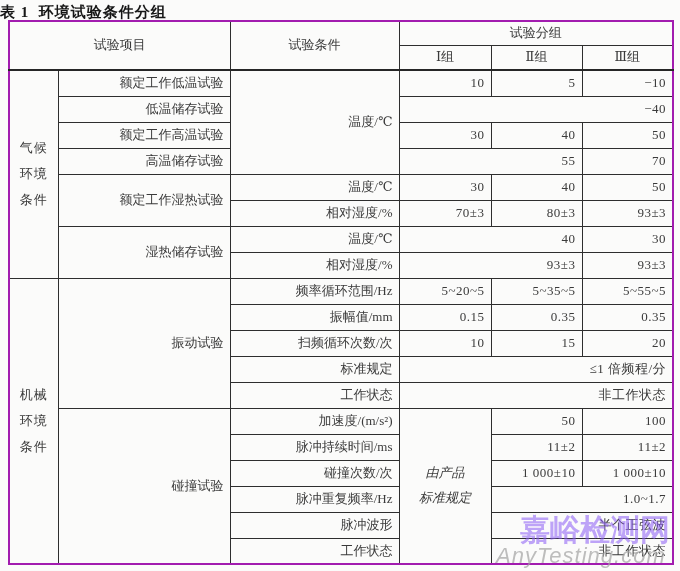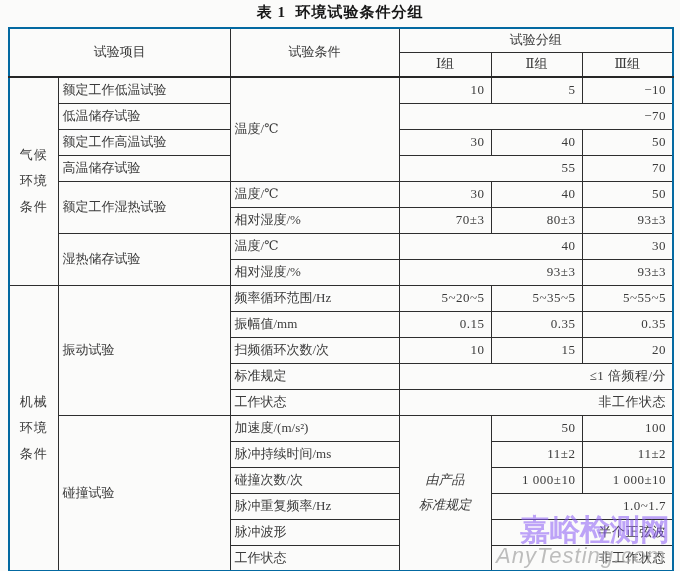--- a/index.html
+++ b/index.html
@@ -5,39 +5,39 @@
   html,body{margin:0;padding:0;}
   body{
     width:680px;height:571px;position:relative;overflow:hidden;
     background:#fbfbfa;
     font-family:"Liberation Serif","DejaVu Serif",serif;
     color:#3a3a3a;
   }
   .page{position:absolute;inset:0;}
   .title{
     position:absolute;top:3px;left:0;width:680px;
-    text-align:center;font-size:15px;font-weight:700;color:#161616;
+    text-align:left;font-size:15px;font-weight:700;color:#161616;
     white-space:pre;letter-spacing:1px;
   }
   table.main{
-    position:absolute;left:8px;top:27px;
+    position:absolute;left:8px;top:20px;
     width:664px;border-collapse:collapse;table-layout:fixed;
-    border:2px solid #0369a1;
+    border:2px solid #a21caf;
   }
   th,td{
     border:1px solid #2e2e2e;
     font-size:13px;font-weight:400;
     padding:0 6px;line-height:1.25;
     overflow:hidden;
   }
   thead tr.h1{height:24px;}
   thead tr.h2{height:25px;}
   tbody tr{height:26px;}
   .c{text-align:center;vertical-align:middle;}
-  .lbl{text-align:left;vertical-align:middle;padding-left:4px;margin-top:35px;}
+  .lbl{text-align:right;vertical-align:middle;padding-left:4px;margin-top:35px;}
   .val{text-align:right;vertical-align:middle;letter-spacing:.5px;}
   .hdb{border-bottom:2px solid #262626;}
   .cat{
     text-align:center;vertical-align:middle;
     padding:8px 6px;line-height:2.0;letter-spacing:1px;
     word-break:break-all;
   }
   .two-line{line-height:1.9;text-align:center;font-style:italic;}
   .wm{position:absolute;pointer-events:none;}
   .wm-cn{
@@ -84,21 +84,21 @@
       <tr>
         <td class="cat" rowspan="8">气候环境条件</td>
         <td class="lbl">额定工作低温试验</td>
         <td class="lbl" rowspan="4">温度/℃</td>
         <td class="val">10</td>
         <td class="val">5</td>
         <td class="val">−10</td>
       </tr>
       <tr>
         <td class="lbl">低温储存试验</td>
-        <td class="val" colspan="3">−70</td>
+        <td class="val" colspan="3">−40</td>
       </tr>
       <tr>
         <td class="lbl">额定工作高温试验</td>
         <td class="val">30</td>
         <td class="val">40</td>
         <td class="val">50</td>
       </tr>
       <tr>
         <td class="lbl">高温储存试验</td>
         <td class="val" colspan="2">55</td>

